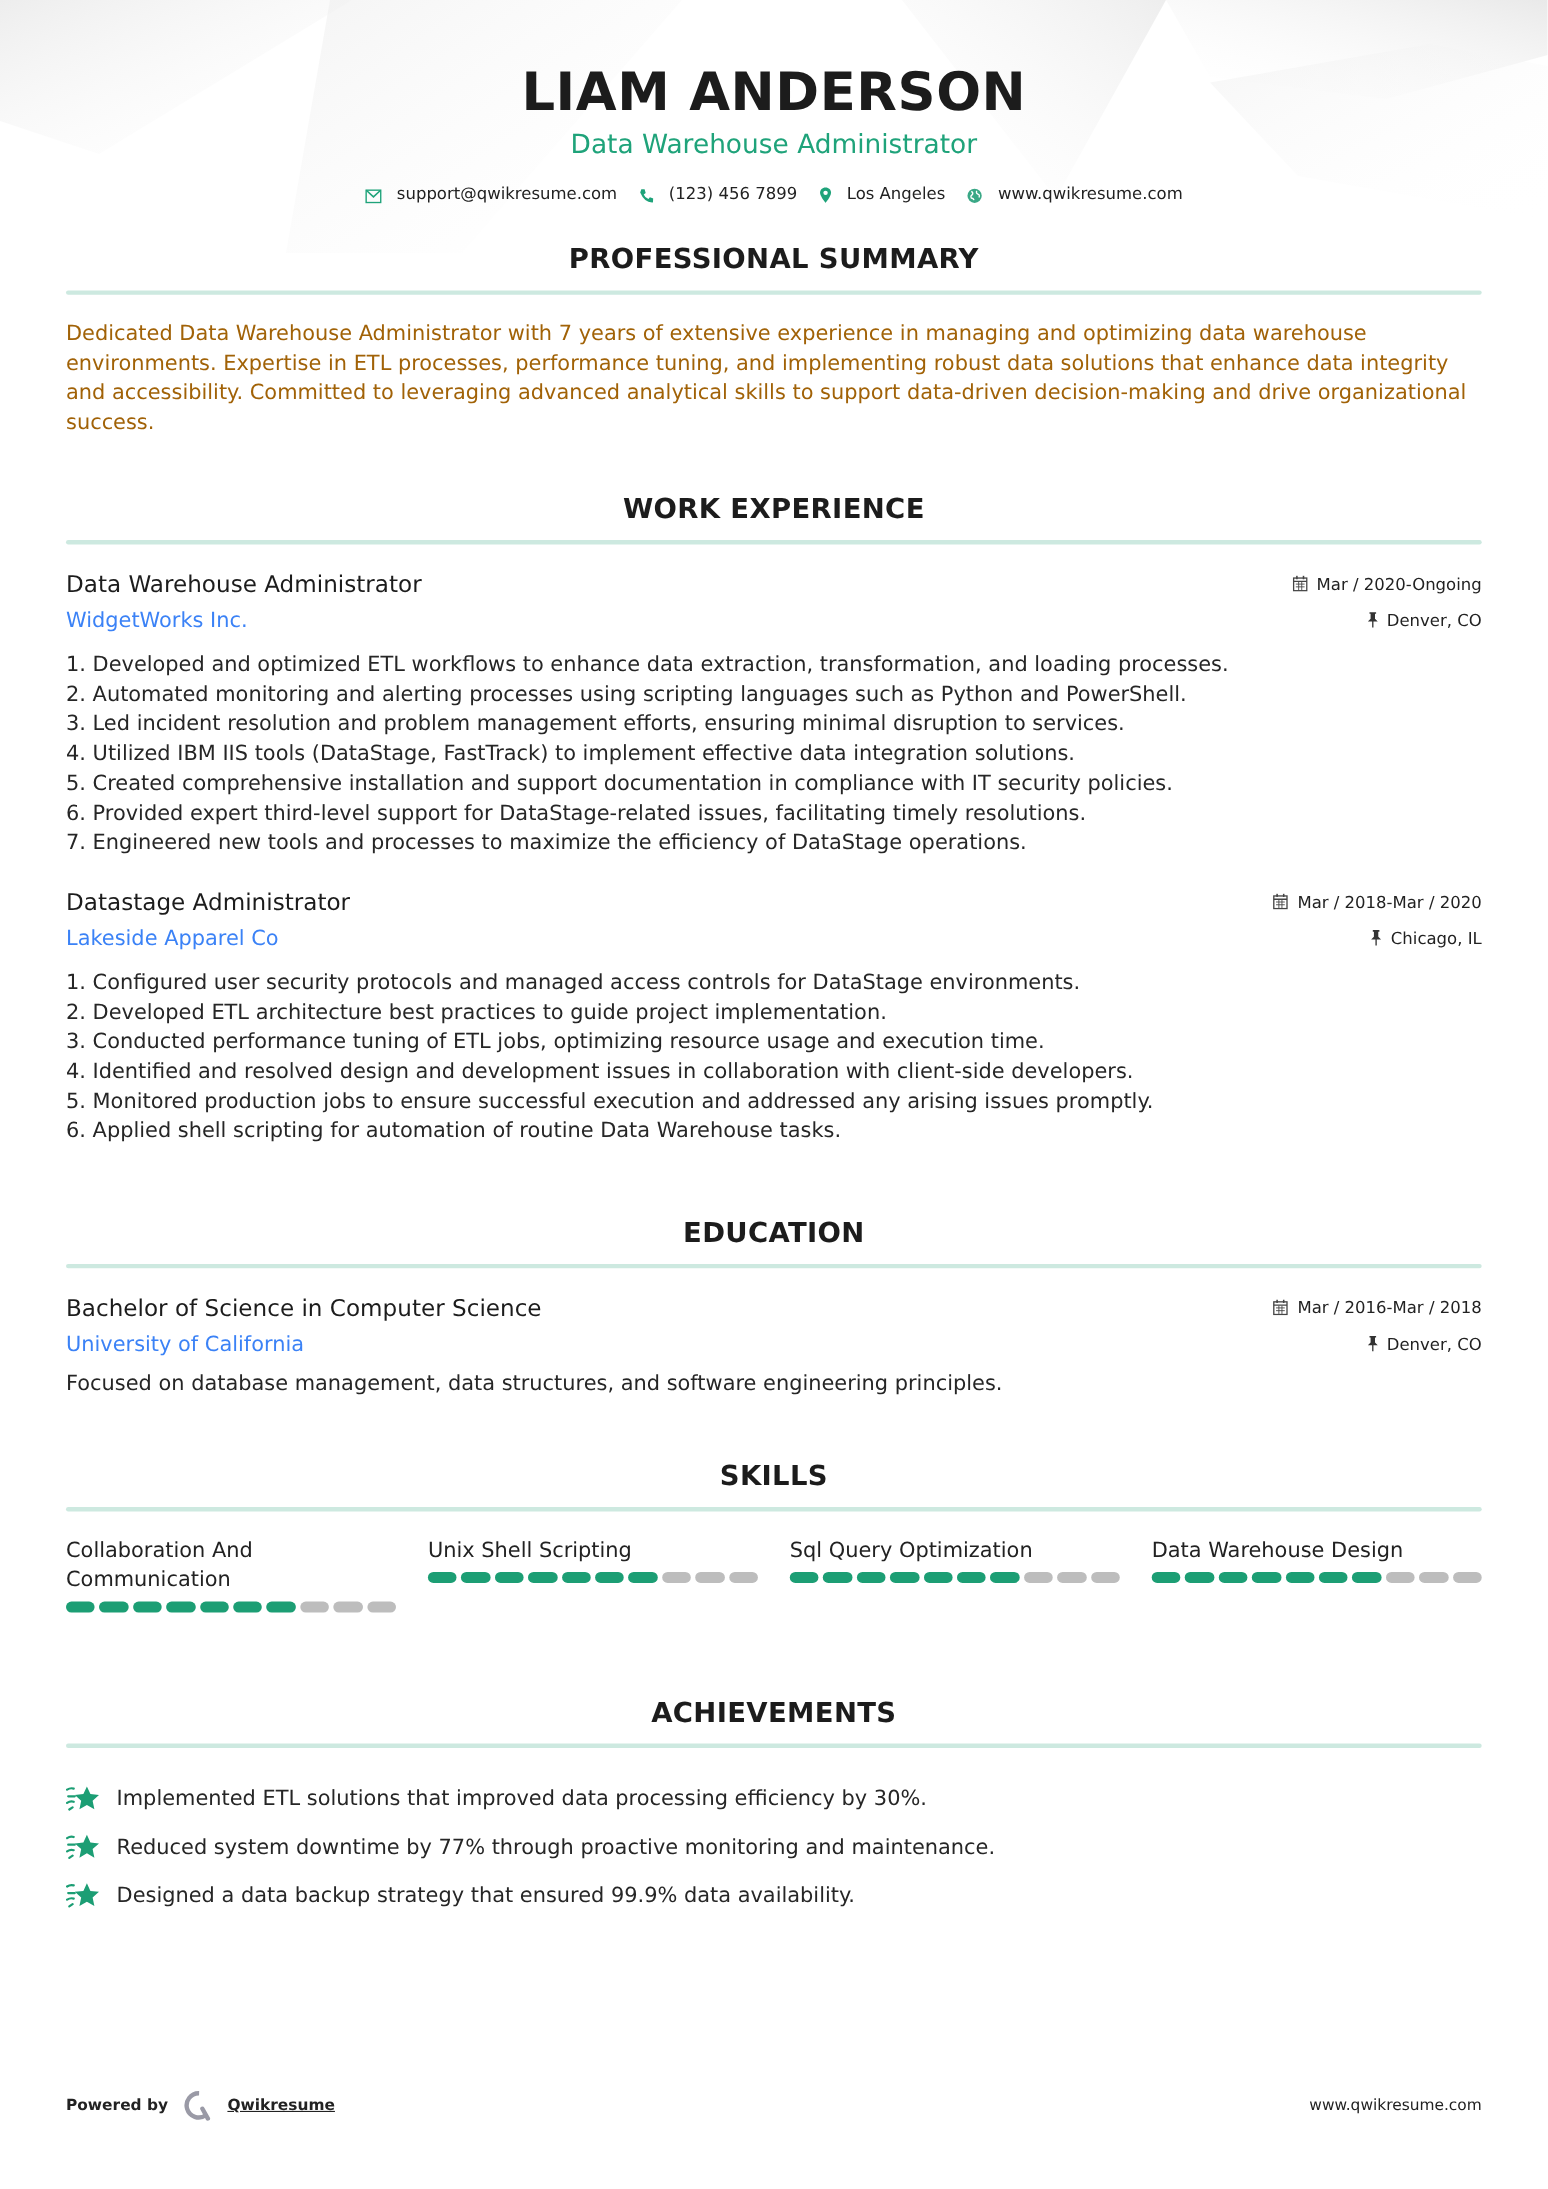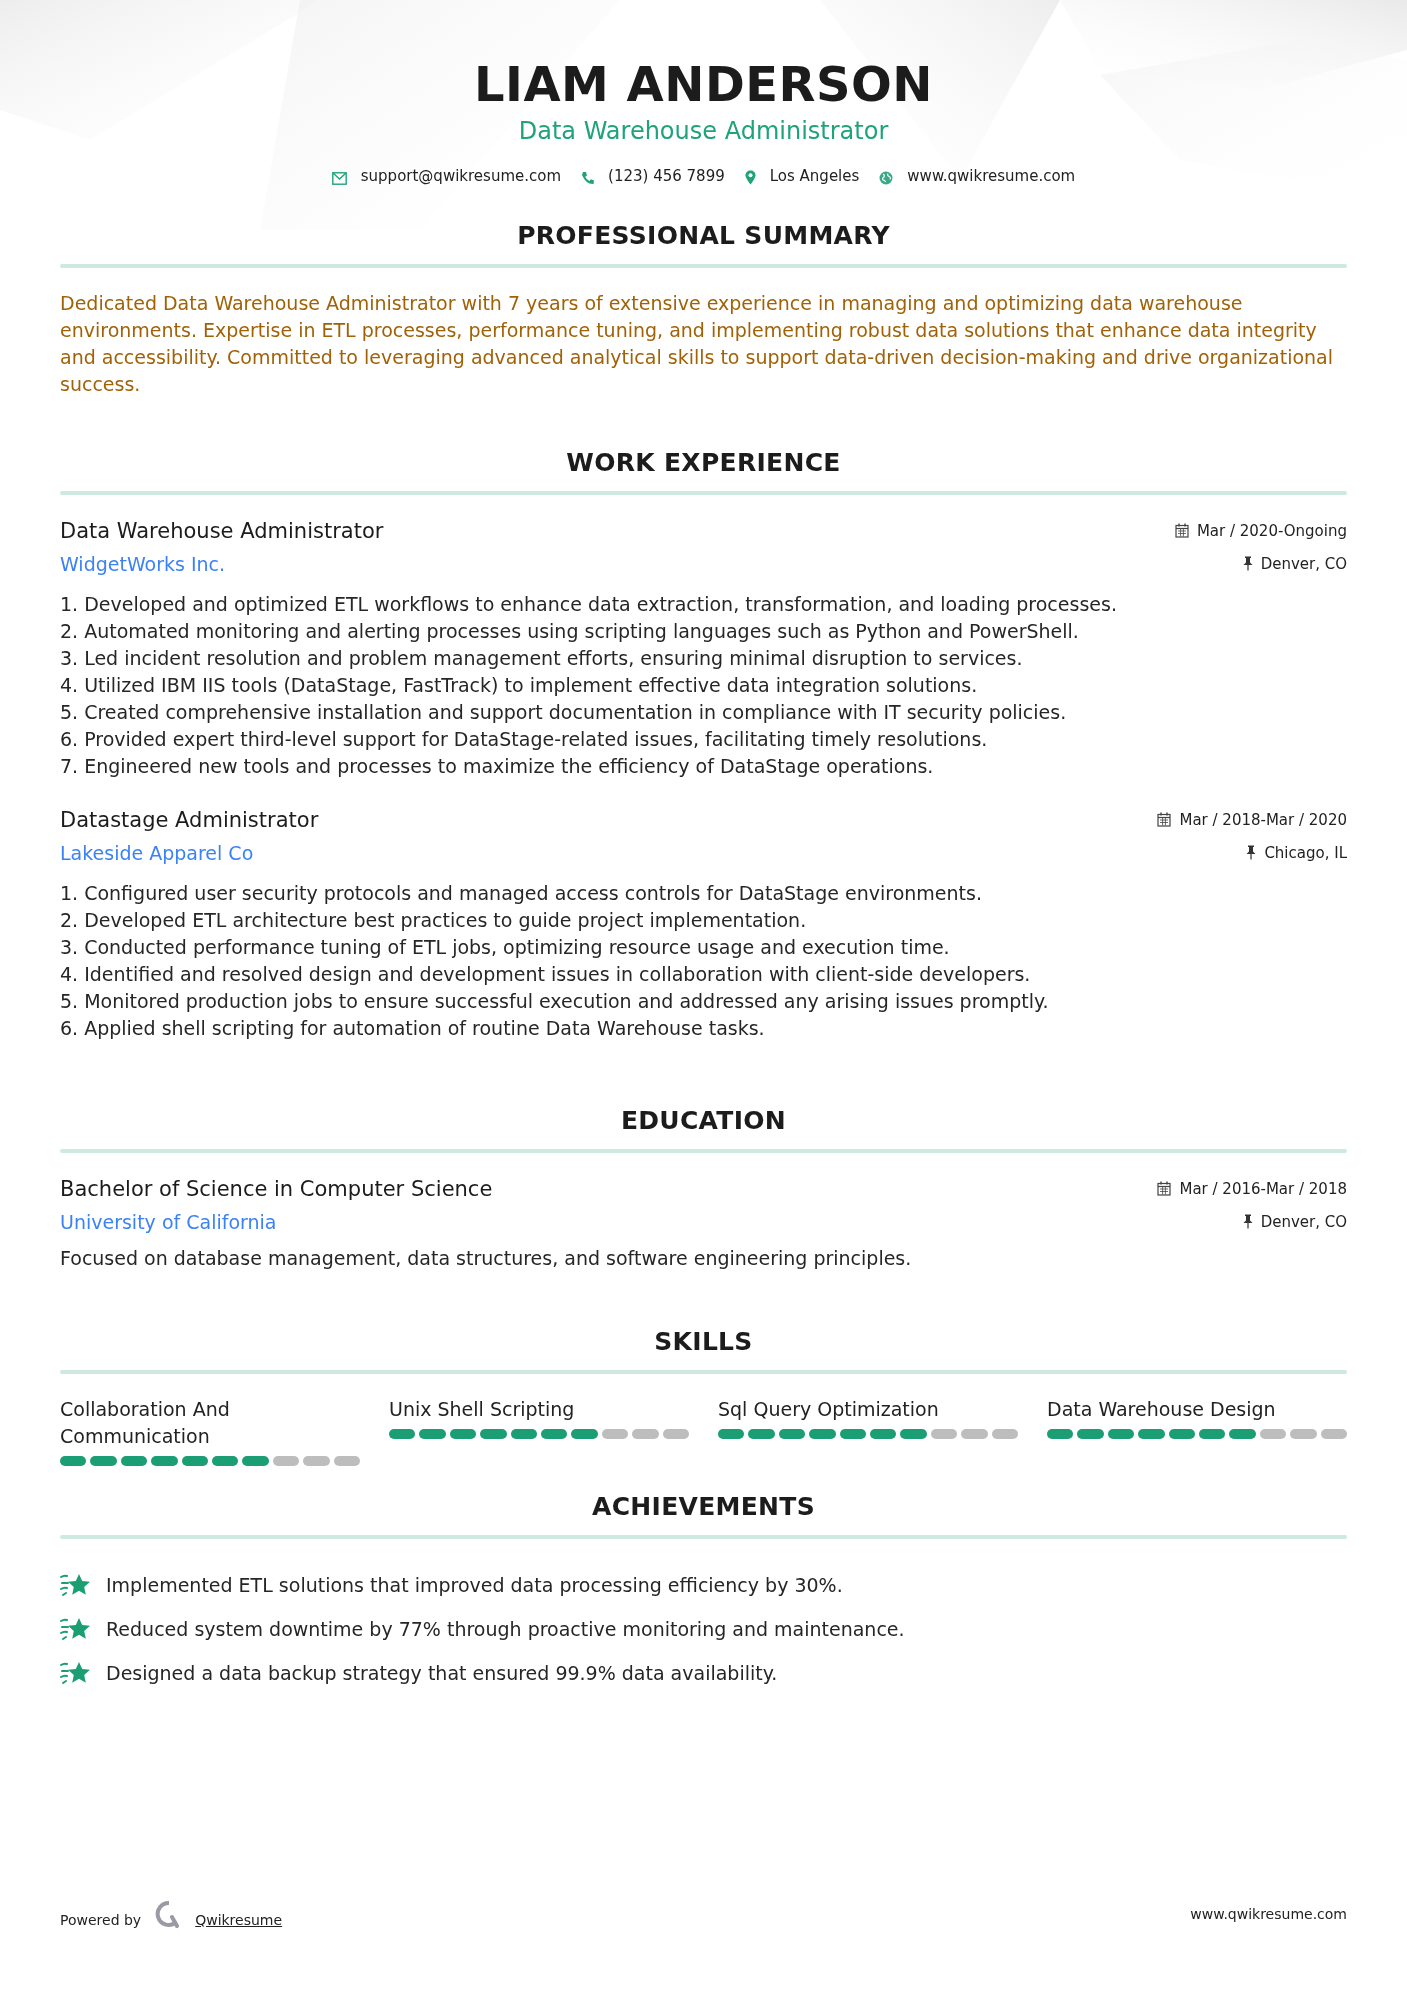--- a/index.html
+++ b/index.html
@@ -44,21 +44,21 @@
   .seg { width: 26.4px; height: 10px; border-radius: 5px; background: #bdbdbd; }
   .seg.on { background: #1c9e74; }
 
   
   .ach-list { list-style: none; margin-top: 24px; }
   .ach-item { display: flex; align-items: center; font-family: "DejaVu Sans", sans-serif; font-size: 19px; color: #262626; height: 44px; }
   .ach-item svg { margin-right: 14px; flex-shrink: 0; }
 
   
   .footer { position: absolute; left: 60px; right: 60px; top: 1900px; display: flex; justify-content: space-between; align-items: center; font-family: "DejaVu Sans", sans-serif; font-size: 14px; color: #222; }
-  .powered { display: flex; align-items: flex-end; }
+  .powered { display: flex; align-items: center; font-weight: bold; }
   .powered svg { margin: 0 12px 0 14px; }
   .powered a { color: #222; text-decoration: underline; }
 </style>
 </head>
 <body>
 
 <svg class="bg-deco" viewBox="0 0 1407 230" preserveAspectRatio="none">
   <defs>
     <linearGradient id="g1" x1="0" y1="0" x2="1" y2="1">
       <stop offset="0" stop-color="#ededed"></stop>
@@ -280,21 +280,21 @@
             <span class="seg on"></span>
             <span class="seg on"></span>
             <span class="seg"></span>
             <span class="seg"></span>
             <span class="seg"></span>
           </div>
       </div>
     </div>
   </section>
 
-  <section class="section" style="margin-top:26px;">
+  <section class="section" style="margin-top:76px;">
     <h2 class="section-title">ACHIEVEMENTS</h2>
     <div class="section-rule"></div>
     <ul class="ach-list">
       <li class="ach-item">
         <svg width="32" height="26" viewBox="0 0 32 26">
             <path d="M19 2 L22.2 9 L30 9.8 L24.2 15 L25.8 22.8 L19 18.8 L12.2 22.8 L13.8 15 L8 9.8 L15.8 9 Z" fill="#1c9e74"></path>
             <path d="M1 5 Q4 3 7 4 M2 11 L8 11 M1 17 Q4 15 7 16 M3 23 L6 21" stroke="#1c9e74" stroke-width="2" fill="none" stroke-linecap="round"></path>
           </svg>
         <span>Implemented ETL solutions that improved data processing efficiency by 30%.</span>
       </li>

